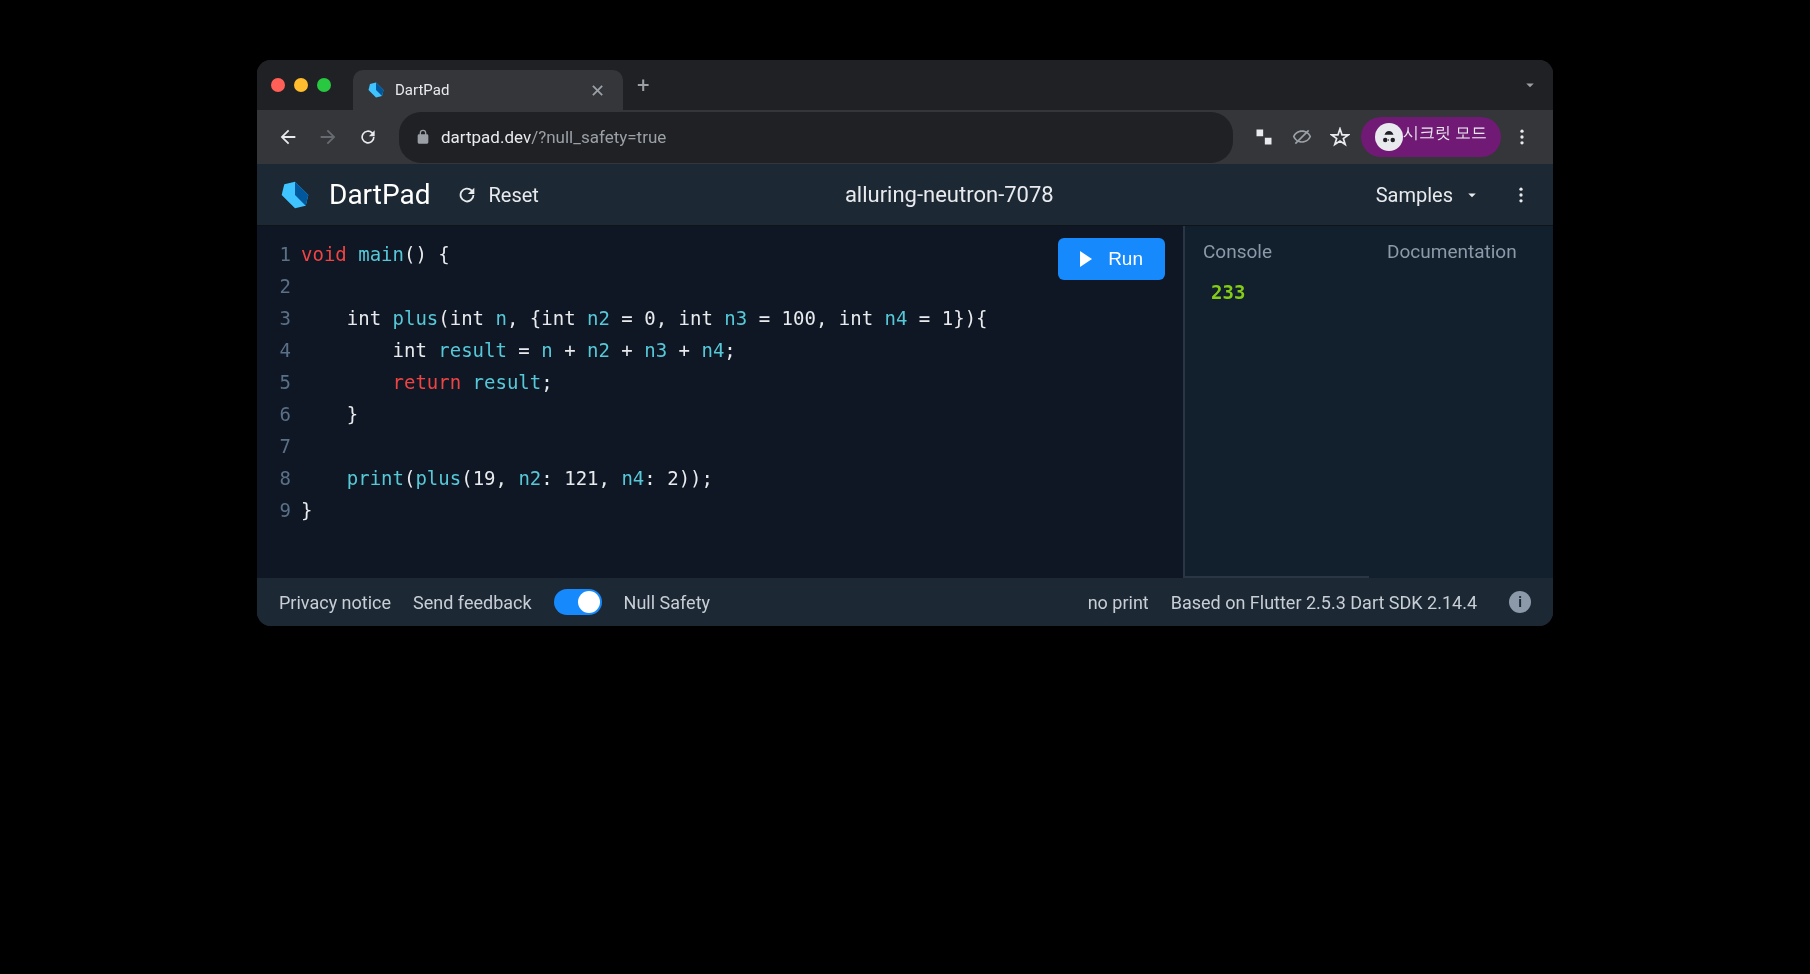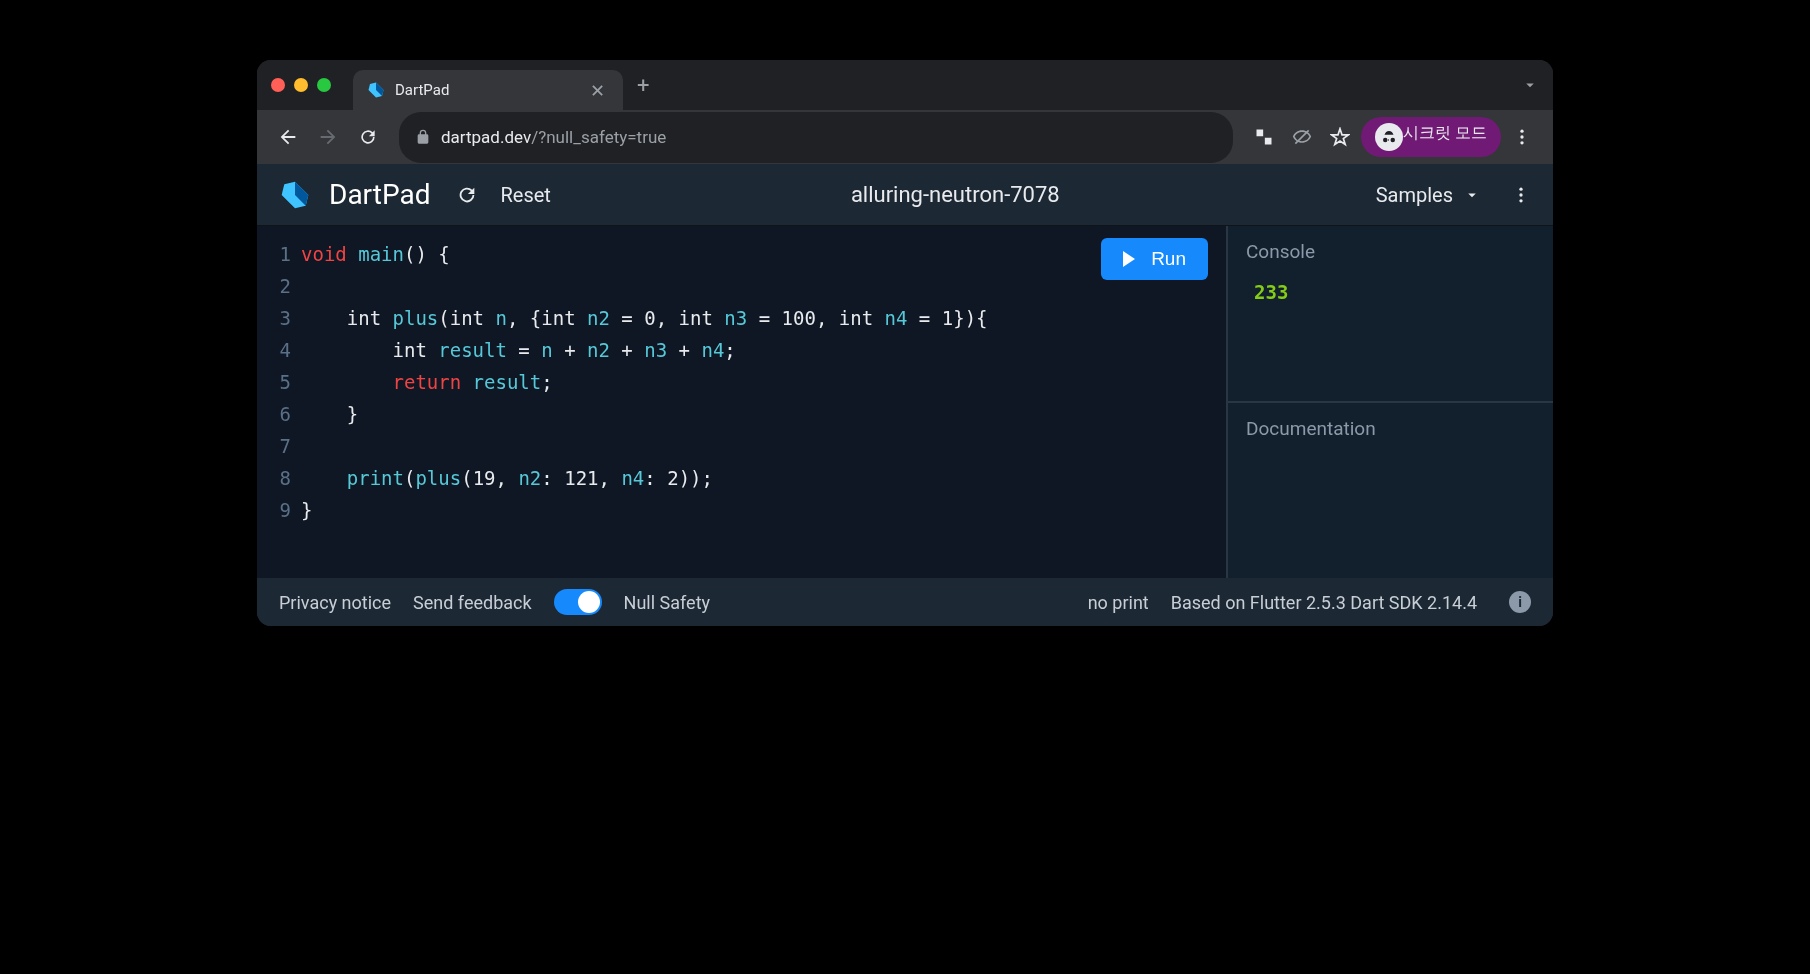--- a/index.html
+++ b/index.html
@@ -102,21 +102,21 @@
   align-items: center;
   height: 62px;
   background: #1c2834;
   padding: 0 22px;
   gap: 18px;
   color: #e8eaed;
   border-bottom: 1px solid #0f1419;
 }
 .app-logo-text { font-size: 28px; font-weight: 400; color: #fff; }
 .app-reset {
-  display: flex; align-items: center; gap: 22px;
+  display: flex; align-items: center; gap: 10px;
   color: #e8eaed; font-size: 20px; cursor: pointer;
   margin-left: 8px;
 }
 .app-title-center {
   flex: 1; text-align: center; font-size: 22px; color: #e8eaed;
 }
 .app-samples {
   display: flex; align-items: center; gap: 10px;
   font-size: 20px; cursor: pointer; margin-left: 16px;
 }
@@ -168,23 +168,23 @@
   cursor: pointer;
 }
 .run-btn .tri {
   width: 0; height: 0;
   border-left: 12px solid #fff;
   border-top: 8px solid transparent;
   border-bottom: 8px solid transparent;
 }
 
 .side-pane {
-  width: 327px;
-  display: flex;
-  flex-direction: column;
+  width: 370px;
+  display: flex;
+  flex-direction: row;
   border-left: 2px solid #2a3644;
 }
 .side-section {
   flex: 1;
   background: #12202e;
   border-bottom: 2px solid #2a3644;
   padding: 14px 18px;
 }
 .side-section:last-child { border-bottom: none; }
 .side-header { color: #8b99a8; font-size: 19px; margin-bottom: 18px; }

